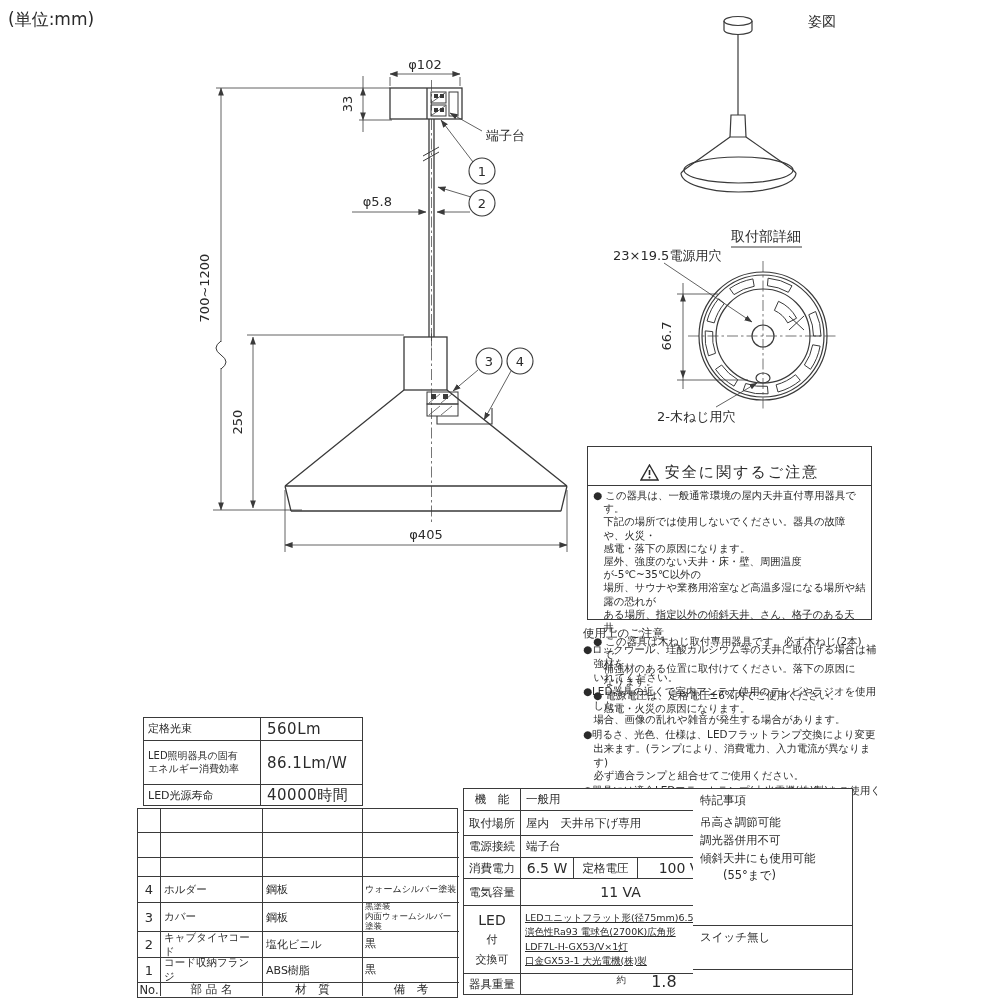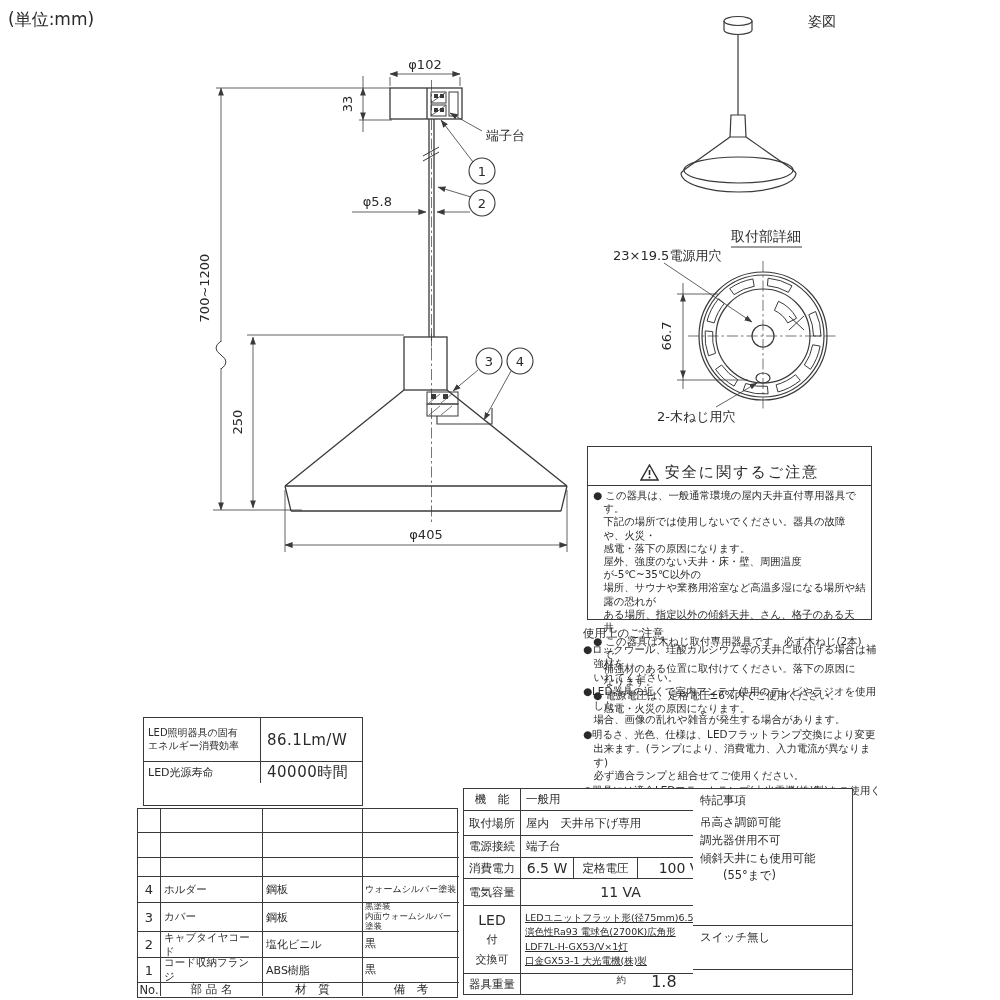--- a/index.html
+++ b/index.html
@@ -218,20 +218,24 @@
 いれてください。</div>
   <div class="u-item">●LED器具の近くで室内アンテナ使用のテレビやラジオを使用した
 場合、画像の乱れや雑音が発生する場合があります。</div>
   <div class="u-item">●明るさ、光色、仕様は、LEDフラットランプ交換により変更
 出来ます。(ランプにより、消費電力、入力電流が異なります)
 必ず適合ランプと組合せてご使用ください。</div>
   <div class="u-item">●器具には適合LEDフラットランプ(大光電機(株)製)をご使用ください。</div>
 </div>
 
 <div class="abs tbl photo">
+  <div class="row" style="height:23px">
+    <div class="cell lab">定格光束</div>
+    <div class="cell val last">560Lm</div>
+  </div>
   <div class="row" style="height:44px">
     <div class="cell lab" style="font-size:10px">LED照明器具の固有
 エネルギー消費効率</div>
     <div class="cell val last">86.1Lm/W</div>
   </div>
   <div class="row last" style="height:21px">
     <div class="cell lab">LED光源寿命</div>
     <div class="cell val last">40000時間</div>
   </div>
 </div>

